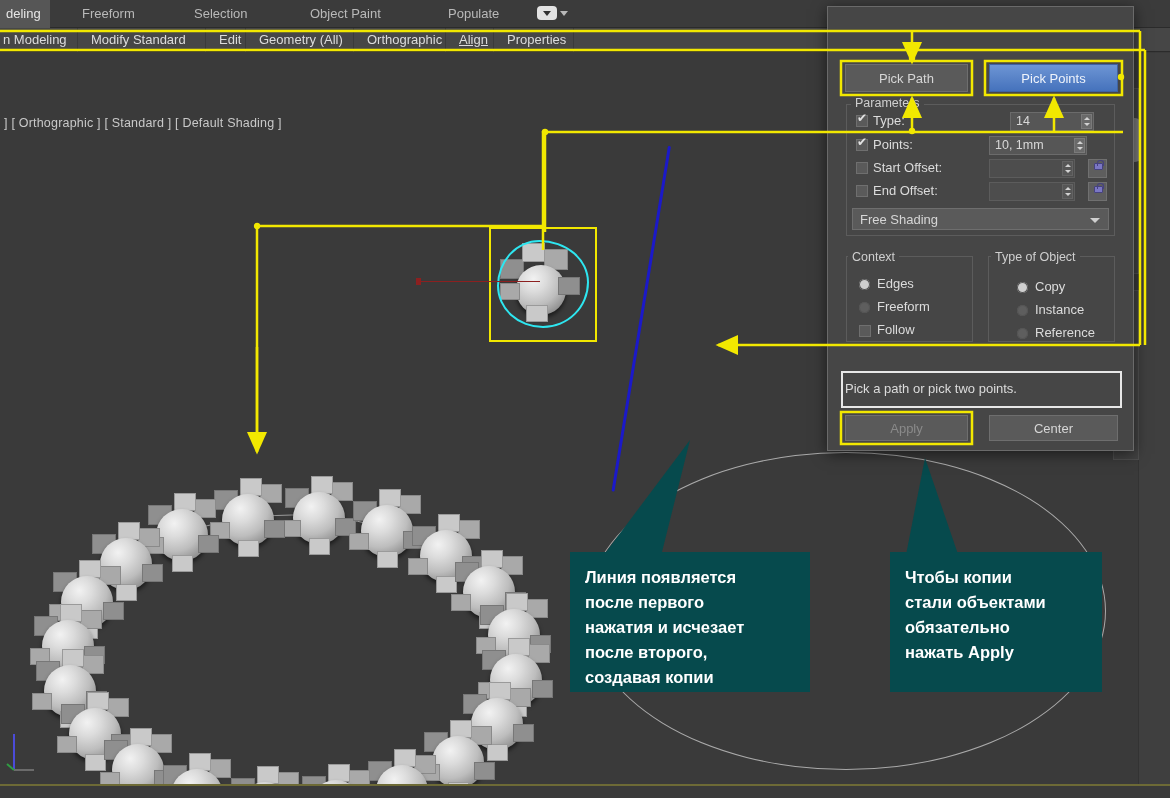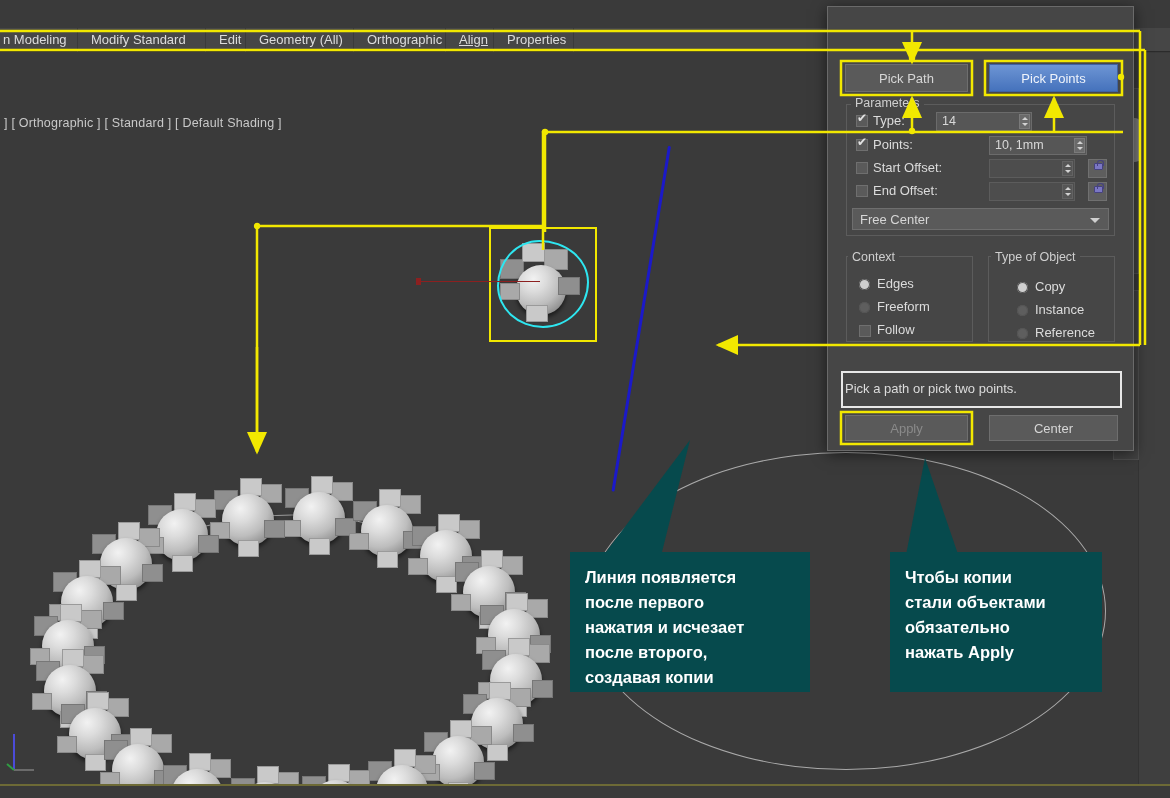--- a/index.html
+++ b/index.html
@@ -458,20 +458,31 @@
     </svg>
 
     <div id="vp-label">- ] [ Orthographic ] [ Standard ] [ Default Shading ]</div>
   </div>
 
   <div id="dock-strip"></div>
   <div id="right-panel-a"></div>
   <div id="right-panel-b"></div>
   <div id="dock-handle"></div>
 
+  <div id="ribbon-tabs">
+      <div class="rtab active" style="left: -6px; width: 56px;">deling</div>
+      <div class="rtab" style="left: 70px; width: 80px;">Freeform</div>
+      <div class="rtab" style="left: 182px; width: 80px;">Selection</div>
+      <div class="rtab" style="left: 298px; width: 100px;">Object Paint</div>
+      <div class="rtab" style="left: 436px; width: 80px;">Populate</div>
+      <div id="ribbon-drop" style="left: 537px;">
+        <div class="pill"></div>
+        <div class="caret"></div>
+      </div>
+    </div>
   <div id="ribbon-sub">
       <div class="stab" style="left: -6px; width: 84px;">n Modeling</div>
       <div class="stab" style="left: 82px; width: 124px;">Modify Standard</div>
       <div class="stab" style="left: 210px; width: 36px;">Edit</div>
       <div class="stab" style="left: 250px; width: 104px;">Geometry (All)</div>
       <div class="stab" style="left: 358px; width: 88px;">Orthographic</div>
       <div class="stab" style="left: 450px; width: 44px; text-decoration: underline;">Align</div>
       <div class="stab" style="left: 498px; width: 76px;">Properties</div>
     </div>
 
@@ -495,21 +506,21 @@
     <div id="st-body"></div>
   </div>
 
   <div id="dialog-controls">
       <div class="st-btn" style="left:845px;top:64px;width:123px;height:28px;line-height:28px;">Pick Path</div>
       <div class="st-btn blue" style="left:989px;top:64px;width:129px;height:28px;line-height:28px;">Pick Points</div>
       <div class="grp" style="left:846px;top:104px;width:269px;height:132px;"></div>
       <div class="grp-title" style="left:851px;top:96px;">Parameters</div>
       <div class="chk on" style="left:856px;top:115px;"></div>
       <div class="st-label" style="left:873px;top:113px;">Type:</div>
-      <div class="spin" style="left:936px;top:112px;width:96px;">
+      <div class="spin" style="left:1010px;top:112px;width:84px;">
         <span class="val">14</span>
         <span class="arr"></span>
       </div>
       <div class="chk on" style="left:856px;top:139px;"></div>
       <div class="st-label" style="left:873px;top:137px;">Points:</div>
       <div class="spin" style="left:989px;top:136px;width:98px;">
         <span class="val">10, 1mm</span>
         <span class="arr"></span>
       </div>
       <div class="chk" style="left:856px;top:162px;"></div>
@@ -524,21 +535,21 @@
       <div class="chk" style="left:856px;top:185px;"></div>
       <div class="st-label" style="left:873px;top:183px;">End Offset:</div>
       <div class="spin dim" style="left:989px;top:182px;width:86px;">
         <span class="val"></span>
         <span class="arr"></span>
       </div>
       <div class="lockbtn" style="left:1088px;top:182px;">
         <span class="lk"></span>
       </div>
       <div id="st-dropdown">
-        <span class="dtext">Free Center</span>
+        <span class="dtext">Free Shading</span>
         <span class="dcar"></span>
       </div>
       <div class="grp" style="left:846px;top:256px;width:127px;height:86px;"></div>
       <div class="grp-title" style="left:848px;top:250px;">Context</div>
       <div class="radio on" style="left:859px;top:279px;"></div>
       <div class="st-label" style="left:877px;top:276px;">Edges</div>
       <div class="radio off" style="left:859px;top:302px;"></div>
       <div class="st-label" style="left:877px;top:299px;">Freeform</div>
       <div class="chk" style="left:859px;top:325px;width:12px;height:12px;"></div>
       <div class="st-label" style="left:877px;top:322px;">Follow</div>

